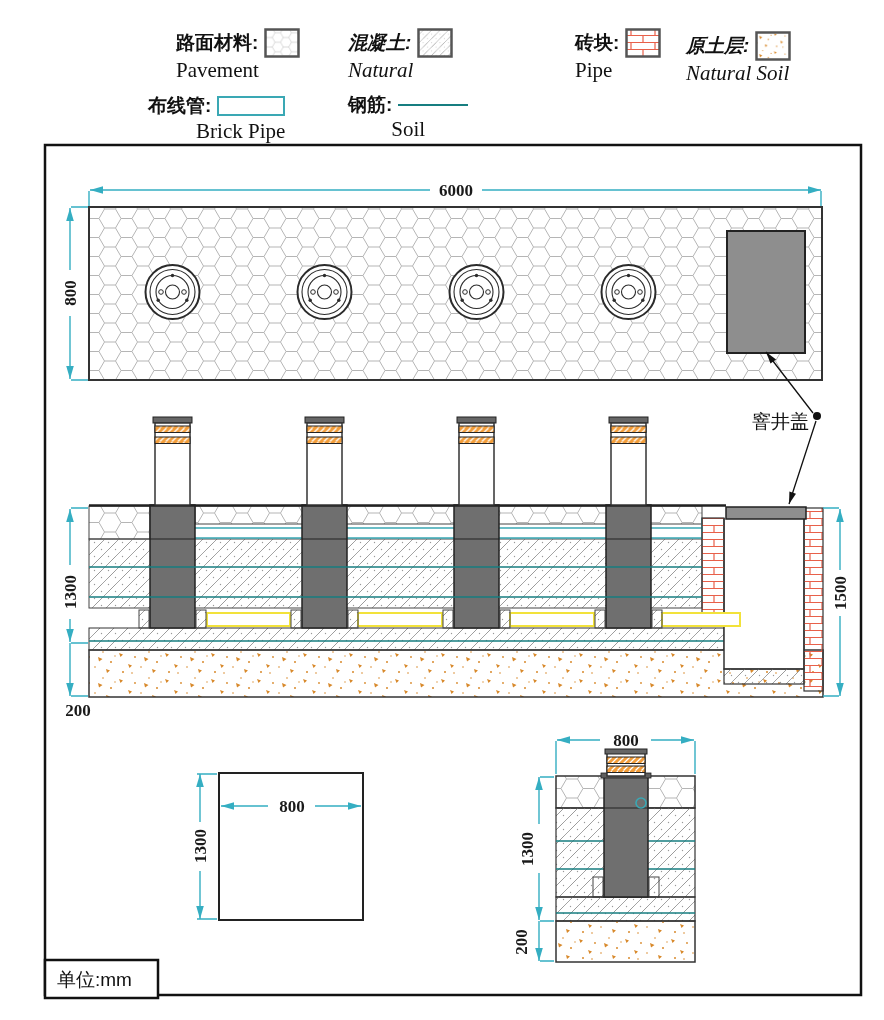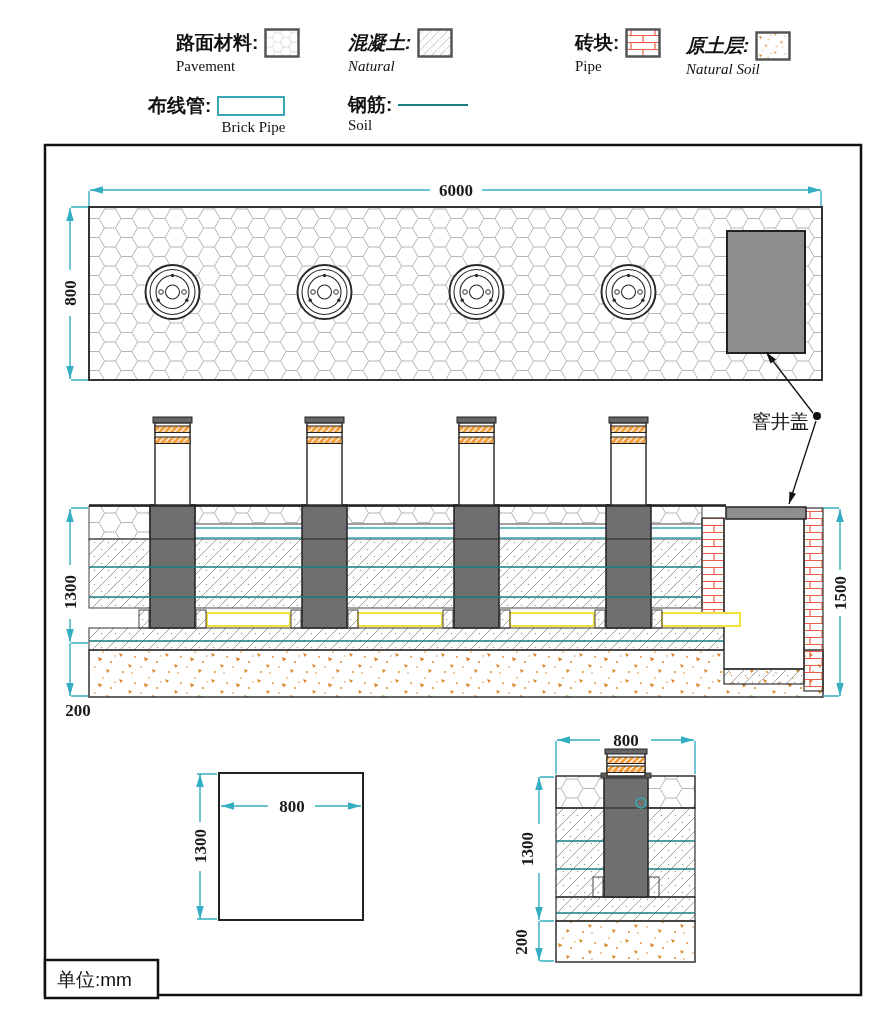--- a/index.html
+++ b/index.html
@@ -1,21 +1,21 @@
 <!DOCTYPE html>
 <html><head>
 <meta charset="utf-8">
 <style>
   html,body{margin:0;padding:0;background:#fff;}
   .page{position:relative;width:884px;height:1020px;background:#fff;overflow:hidden;
         font-family:"Liberation Sans",sans-serif;}
   .legend-item{position:absolute;display:flex;flex-direction:column;}
   .li-row{display:flex;align-items:center;gap:6px;}
   .cn{font-size:19px;font-weight:600;color:#111;white-space:nowrap;}
-  .en{font-size:15px;font-family:"Liberation Serif",serif;color:#111;margin-top:0px;white-space:nowrap;}
+  .en{font-size:21px;font-family:"Liberation Serif",serif;color:#111;margin-top:0px;white-space:nowrap;}
   .pipe-swatch{width:64px;height:16px;background:#fff;border:2.5px solid #3aa8b4;}
   .rebar-swatch{width:70px;height:0;border-top:2.5px solid #177e80;}
   svg{display:block;}
   .drawing{position:absolute;left:0;top:0;}
   .dim{font:bold 17px "Liberation Serif",serif;fill:#1a1a1a;}
   .cjk{font-size:19px;font-weight:500;font-family:"Liberation Sans",sans-serif;fill:#111;}
 </style>
 </head>
 <body>
 
@@ -139,21 +139,21 @@
       </div>
       <span class="en">Natural Soil</span>
     </div>
     <div class="legend-item" style="left:148px;top:93px;align-items:flex-end;">
       <div class="li-row">
         <span class="cn">布线管:</span>
         <div class="pipe-swatch"></div>
       </div>
       <span class="en">Brick Pipe</span>
     </div>
-    <div class="legend-item" style="left:348px;top:93px;">
+    <div class="legend-item" style="left:348px;top:93px;align-items:center;">
       <div class="li-row" style="height:24px;">
         <span class="cn">钢筋:</span>
         <div class="rebar-swatch"></div>
       </div>
       <span class="en">Soil</span>
     </div>
   </div>
 
   <svg class="drawing" width="884" height="1020" viewBox="0 0 884 1020">
 

